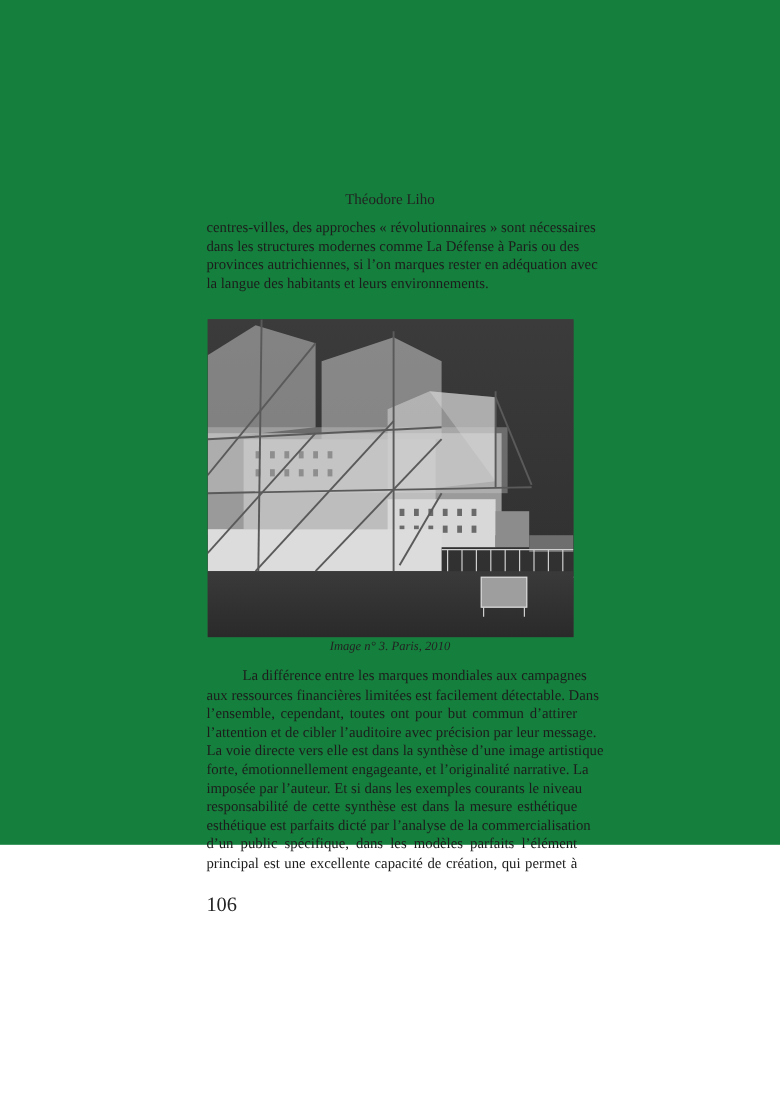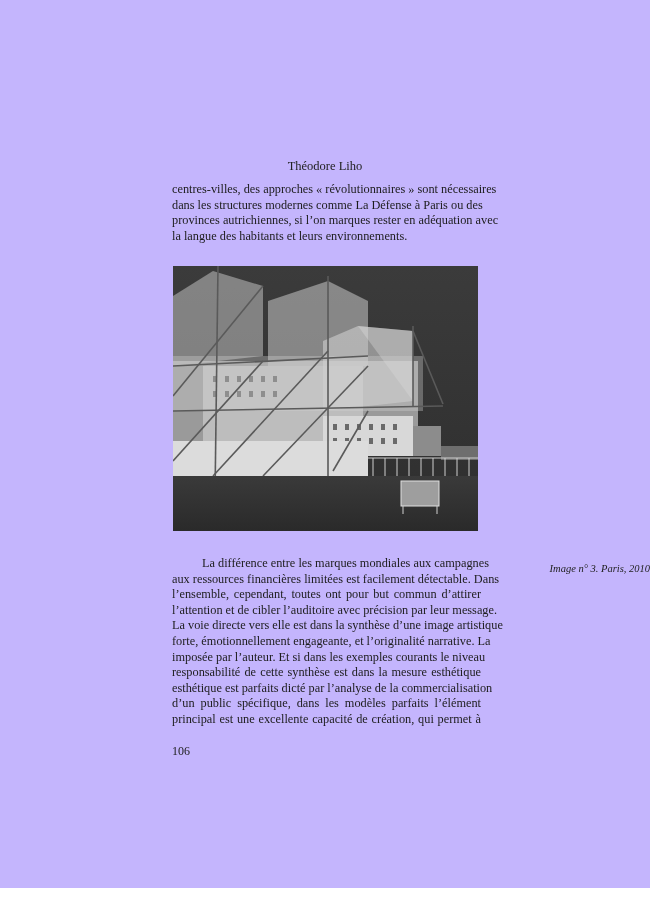--- a/index.html
+++ b/index.html
@@ -1,31 +1,31 @@
 <!DOCTYPE html>
 <html><head>
 <meta charset="utf-8">
 <style>
   html, body { margin: 0; padding: 0; background: #ffffff; }
   body { width: 650px; height: 920px; position: relative; overflow: hidden;
          font-family: "Liberation Serif", "DejaVu Serif", serif; color: #1a1a1a; }
-  .page { position: absolute; left: 0; top: 0; width: 650px; height: 888px; background: #c4b5fd; }
+  .page { position: absolute; left: 0; top: 0; width: 650px; height: 704px; background: #15803d; }
   .running-head { position: absolute; top: 159px; left: 0; width: 650px; text-align: center;
                   font-size: 12.5px; color: #222; }
   .text-block { position: absolute; left: 172px; width: 309px; font-size: 12.3px;
                 line-height: 15.6px; text-align: justify; color: #1c1c1c; hyphens: none; }
   .text-block .line { display: block; text-align: justify; text-align-last: justify; white-space: nowrap; overflow: visible; font-family: Liberation Serif, serif; }
   .text-block .line.last { text-align-last: left; }
   .p1 { top: 182px; }
   .p2 { top: 556px; }
   .indent { padding-left: 30px; }
   .figure { position: absolute; left: 173px; top: 266px; width: 305px; height: 265px; background: #3a3a3a; overflow: hidden; }
-  .caption { position: absolute; top: 563px; left: 0; width: 650px; text-align: right;
+  .caption { position: absolute; top: 534px; left: 0; width: 650px; text-align: center;
              font-size: 10.5px; font-style: italic; color: #222; }
-  .page-number { position: absolute; left: 172px; top: 744px; font-size: 12px; color: #222; }
+  .page-number { position: absolute; left: 172px; top: 744px; font-size: 17px; color: #222; }
 </style>
 </head>
 <body>
 
 <div class="page">
 
   <div class="running-head">Théodore Liho</div>
 
   <div class="text-block p1">
     <span class="line">centres-villes, des approches « révolutionnaires » sont nécessaires</span>

